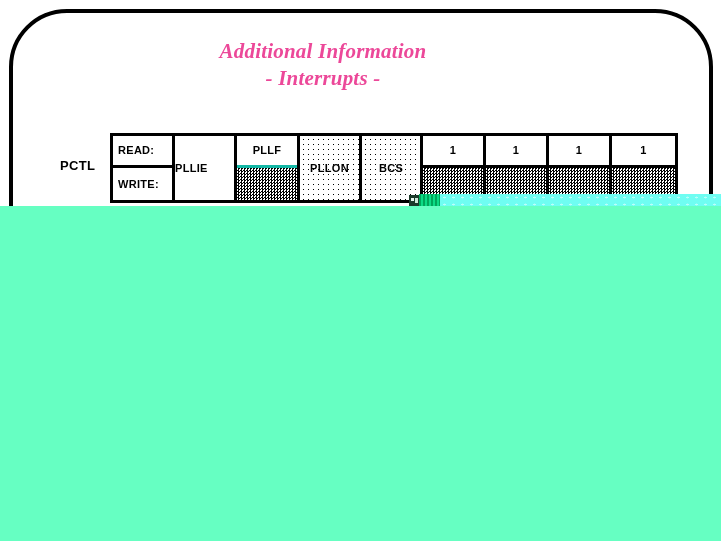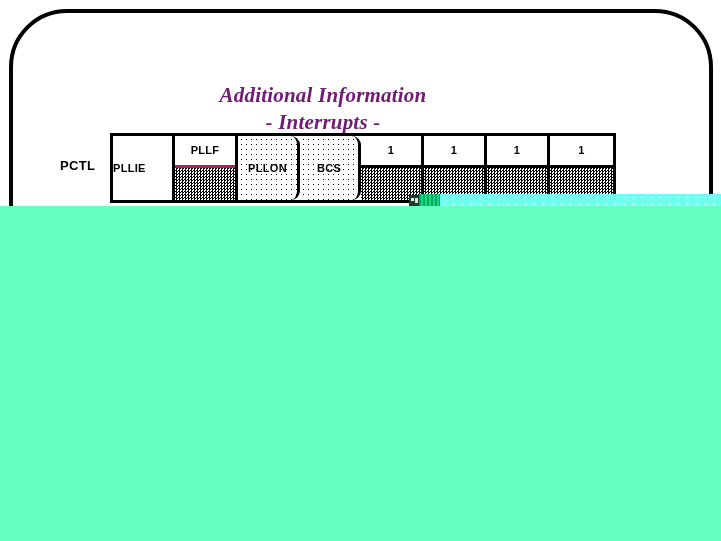--- a/index.html
+++ b/index.html
@@ -33,23 +33,22 @@
     position: absolute;
     left: 0;
     top: 38px;
     width: 646px;
     text-align: center;
     font-family: "Liberation Serif", serif;
     font-weight: bold;
     font-style: italic;
     font-size: 21px;
     line-height: 27px;
-    color: #701a75;
+    color: #ec4899;
     letter-spacing: 0.2px;
-    margin-top: 44px;
   }
   #title-block .tline { display: block; white-space: pre; }
 
   
   #register-diagram {
     position: absolute;
     left: 60px;
     top: 131px;
     height: 74px;
   }
@@ -111,41 +110,40 @@
   .split-cell .half.top { border-bottom: 3px solid #000000; }
 
   
   .halfhatch-cell { justify-content: flex-start; padding: 0; }
   .halfhatch-cell .hh-top {
     height: 50%;
     display: flex;
     align-items: center;
     justify-content: center;
     box-sizing: border-box;
-    border-bottom: 3px solid #be185d;
+    border-bottom: 3px solid #14b8a6;
     background: #ffffff;
   }
   .halfhatch-cell .hh-bot {
     height: 50%;
     box-sizing: border-box;
     background-color: #ffffff;
     background-image:
       repeating-conic-gradient(#000000 0% 25%, #ffffff 0% 50%);
     background-size: 3px 3px;
   }
 
   
   .dotted-cell {
     background-color: #ffffff;
     background-image: radial-gradient(#000000 0.7px, transparent 0.8px);
     background-size: 5px 5px;
     background-position: 1px 1px;
     align-items: center;
     justify-content: center;
-    border-radius: 9px;
   }
   .dotted-cell .cell-label {
     background: transparent;
   }
 
   
   .value-cell { padding: 0; justify-content: flex-start; }
   .value-cell .v-top {
     height: 50%;
     display: flex;
@@ -233,20 +231,28 @@
   <span class="tline">Additional Information</span>
   <span class="tline">- Interrupts -</span>
 </div>
 
 <div id="register-diagram">
 
   <div id="pctl-label">PCTL</div>
 
   <div id="reg-table">
 
+    <div class="reg-cell split-cell" style="width:62px;">
+      <div class="half top">
+        <span class="cell-label">READ:</span>
+      </div>
+      <div class="half bottom">
+        <span class="cell-label">WRITE:</span>
+      </div>
+    </div>
 
     <div class="reg-cell" style="width:62px;align-items:flex-start;justify-content:center;">
       <span class="cell-label">PLLIE</span>
     </div>
 
     <div class="reg-cell halfhatch-cell" style="width:63px;">
       <div class="hh-top">
         <span class="cell-label">PLLF</span>
       </div>
       <div class="hh-bot"></div>

